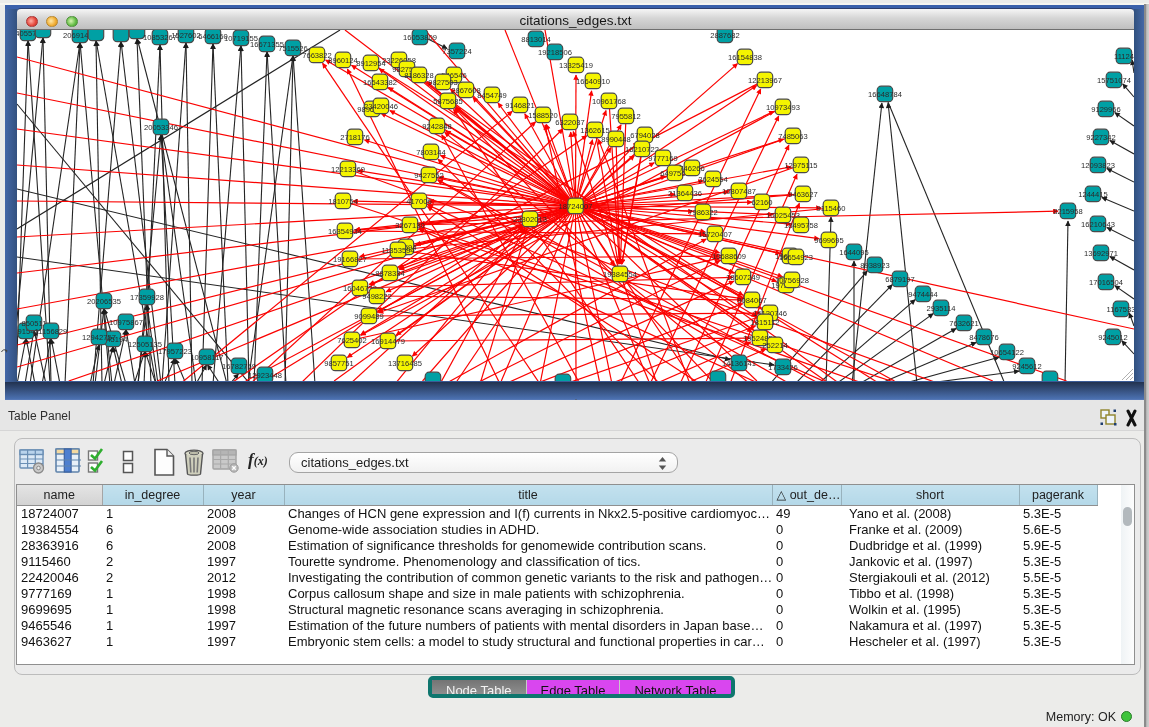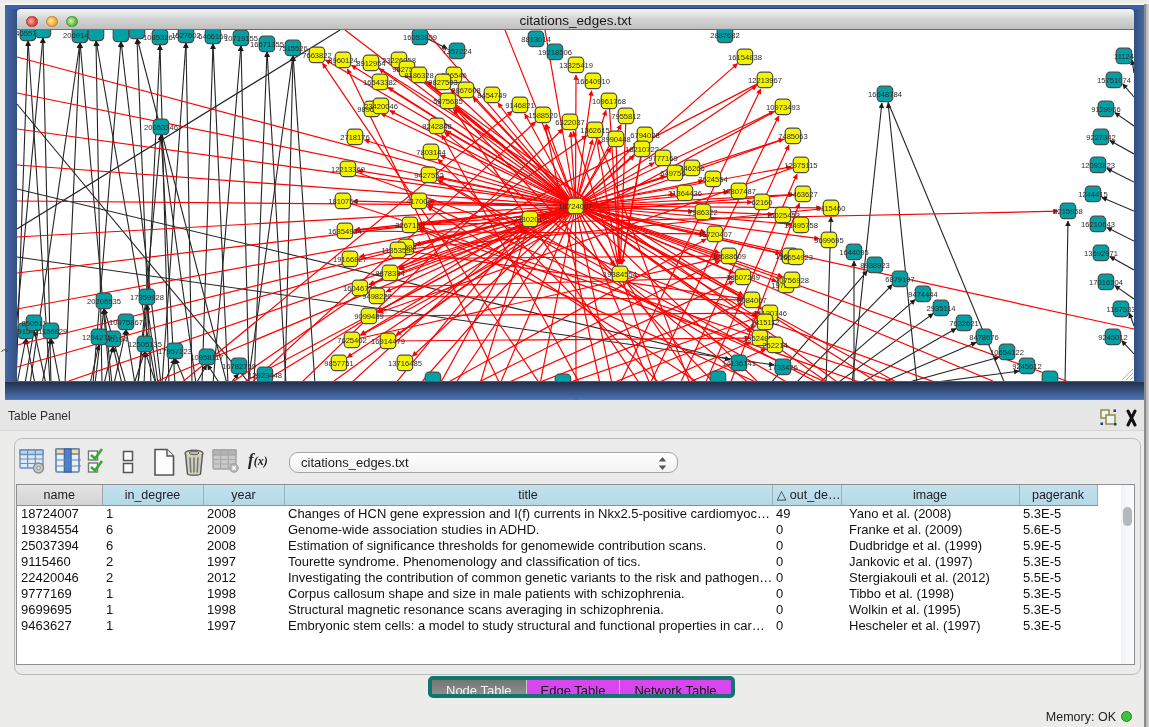--- a/index.html
+++ b/index.html
@@ -656,22 +656,22 @@
     </svg>
 </div>
 <div id="tablewrap">
 <table>
 <tbody>
         <tr>
           <th class="g" style="width:85px">name</th>
           <th style="width:101px">in_degree</th>
           <th style="width:81px">year</th>
           <th style="width:488px">title</th>
-          <th style="width:69px;text-align:right;padding-left:4px">△ out_de…</th>
-          <th style="width:178px">image</th>
+          <th style="width:69px;text-align:center;padding-left:4px">△ out_de…</th>
+          <th style="width:178px">short</th>
           <th style="width:78px">pagerank</th>
         </tr>
 <tr>
           <td style="width:85px">18724007</td>
           <td style="width:101px">1</td>
           <td style="width:81px">2008</td>
           <td style="width:488px">Changes of HCN gene expression and I(f) currents in Nkx2.5-positive cardiomyoc…</td>
           <td style="width:69px">49</td>
           <td style="width:178px">Yano et al. (2008)</td>
           <td style="width:78px">5.3E-5</td>
@@ -679,21 +679,21 @@
 <tr>
           <td style="width:85px">19384554</td>
           <td style="width:101px">6</td>
           <td style="width:81px">2009</td>
           <td style="width:488px">Genome-wide association studies in ADHD.</td>
           <td style="width:69px">0</td>
           <td style="width:178px">Franke et al. (2009)</td>
           <td style="width:78px">5.6E-5</td>
         </tr>
 <tr>
-          <td style="width:85px">25037394</td>
+          <td style="width:85px">28363916</td>
           <td style="width:101px">6</td>
           <td style="width:81px">2008</td>
           <td style="width:488px">Estimation of significance thresholds for genomewide contribution scans.</td>
           <td style="width:69px">0</td>
           <td style="width:178px">Dudbridge et al. (1999)</td>
           <td style="width:78px">5.9E-5</td>
         </tr>
 <tr>
           <td style="width:85px">9115460</td>
           <td style="width:101px">2</td>
@@ -721,20 +721,29 @@
           <td style="width:178px">Tibbo et al. (1998)</td>
           <td style="width:78px">5.3E-5</td>
         </tr>
 <tr>
           <td style="width:85px">9699695</td>
           <td style="width:101px">1</td>
           <td style="width:81px">1998</td>
           <td style="width:488px">Structural magnetic resonance scans averaging in schizophrenia.</td>
           <td style="width:69px">0</td>
           <td style="width:178px">Wolkin et al. (1995)</td>
+          <td style="width:78px">5.3E-5</td>
+        </tr>
+<tr>
+          <td style="width:85px">9465546</td>
+          <td style="width:101px">1</td>
+          <td style="width:81px">1997</td>
+          <td style="width:488px">Estimation of the future numbers of patients with mental disorders in Japan base…</td>
+          <td style="width:69px">0</td>
+          <td style="width:178px">Nakamura et al. (1997)</td>
           <td style="width:78px">5.3E-5</td>
         </tr>
 <tr>
           <td style="width:85px">9463627</td>
           <td style="width:101px">1</td>
           <td style="width:81px">1997</td>
           <td style="width:488px">Embryonic stem cells: a model to study structural and functional properties in car…</td>
           <td style="width:69px">0</td>
           <td style="width:178px">Hescheler et al. (1997)</td>
           <td style="width:78px">5.3E-5</td>

